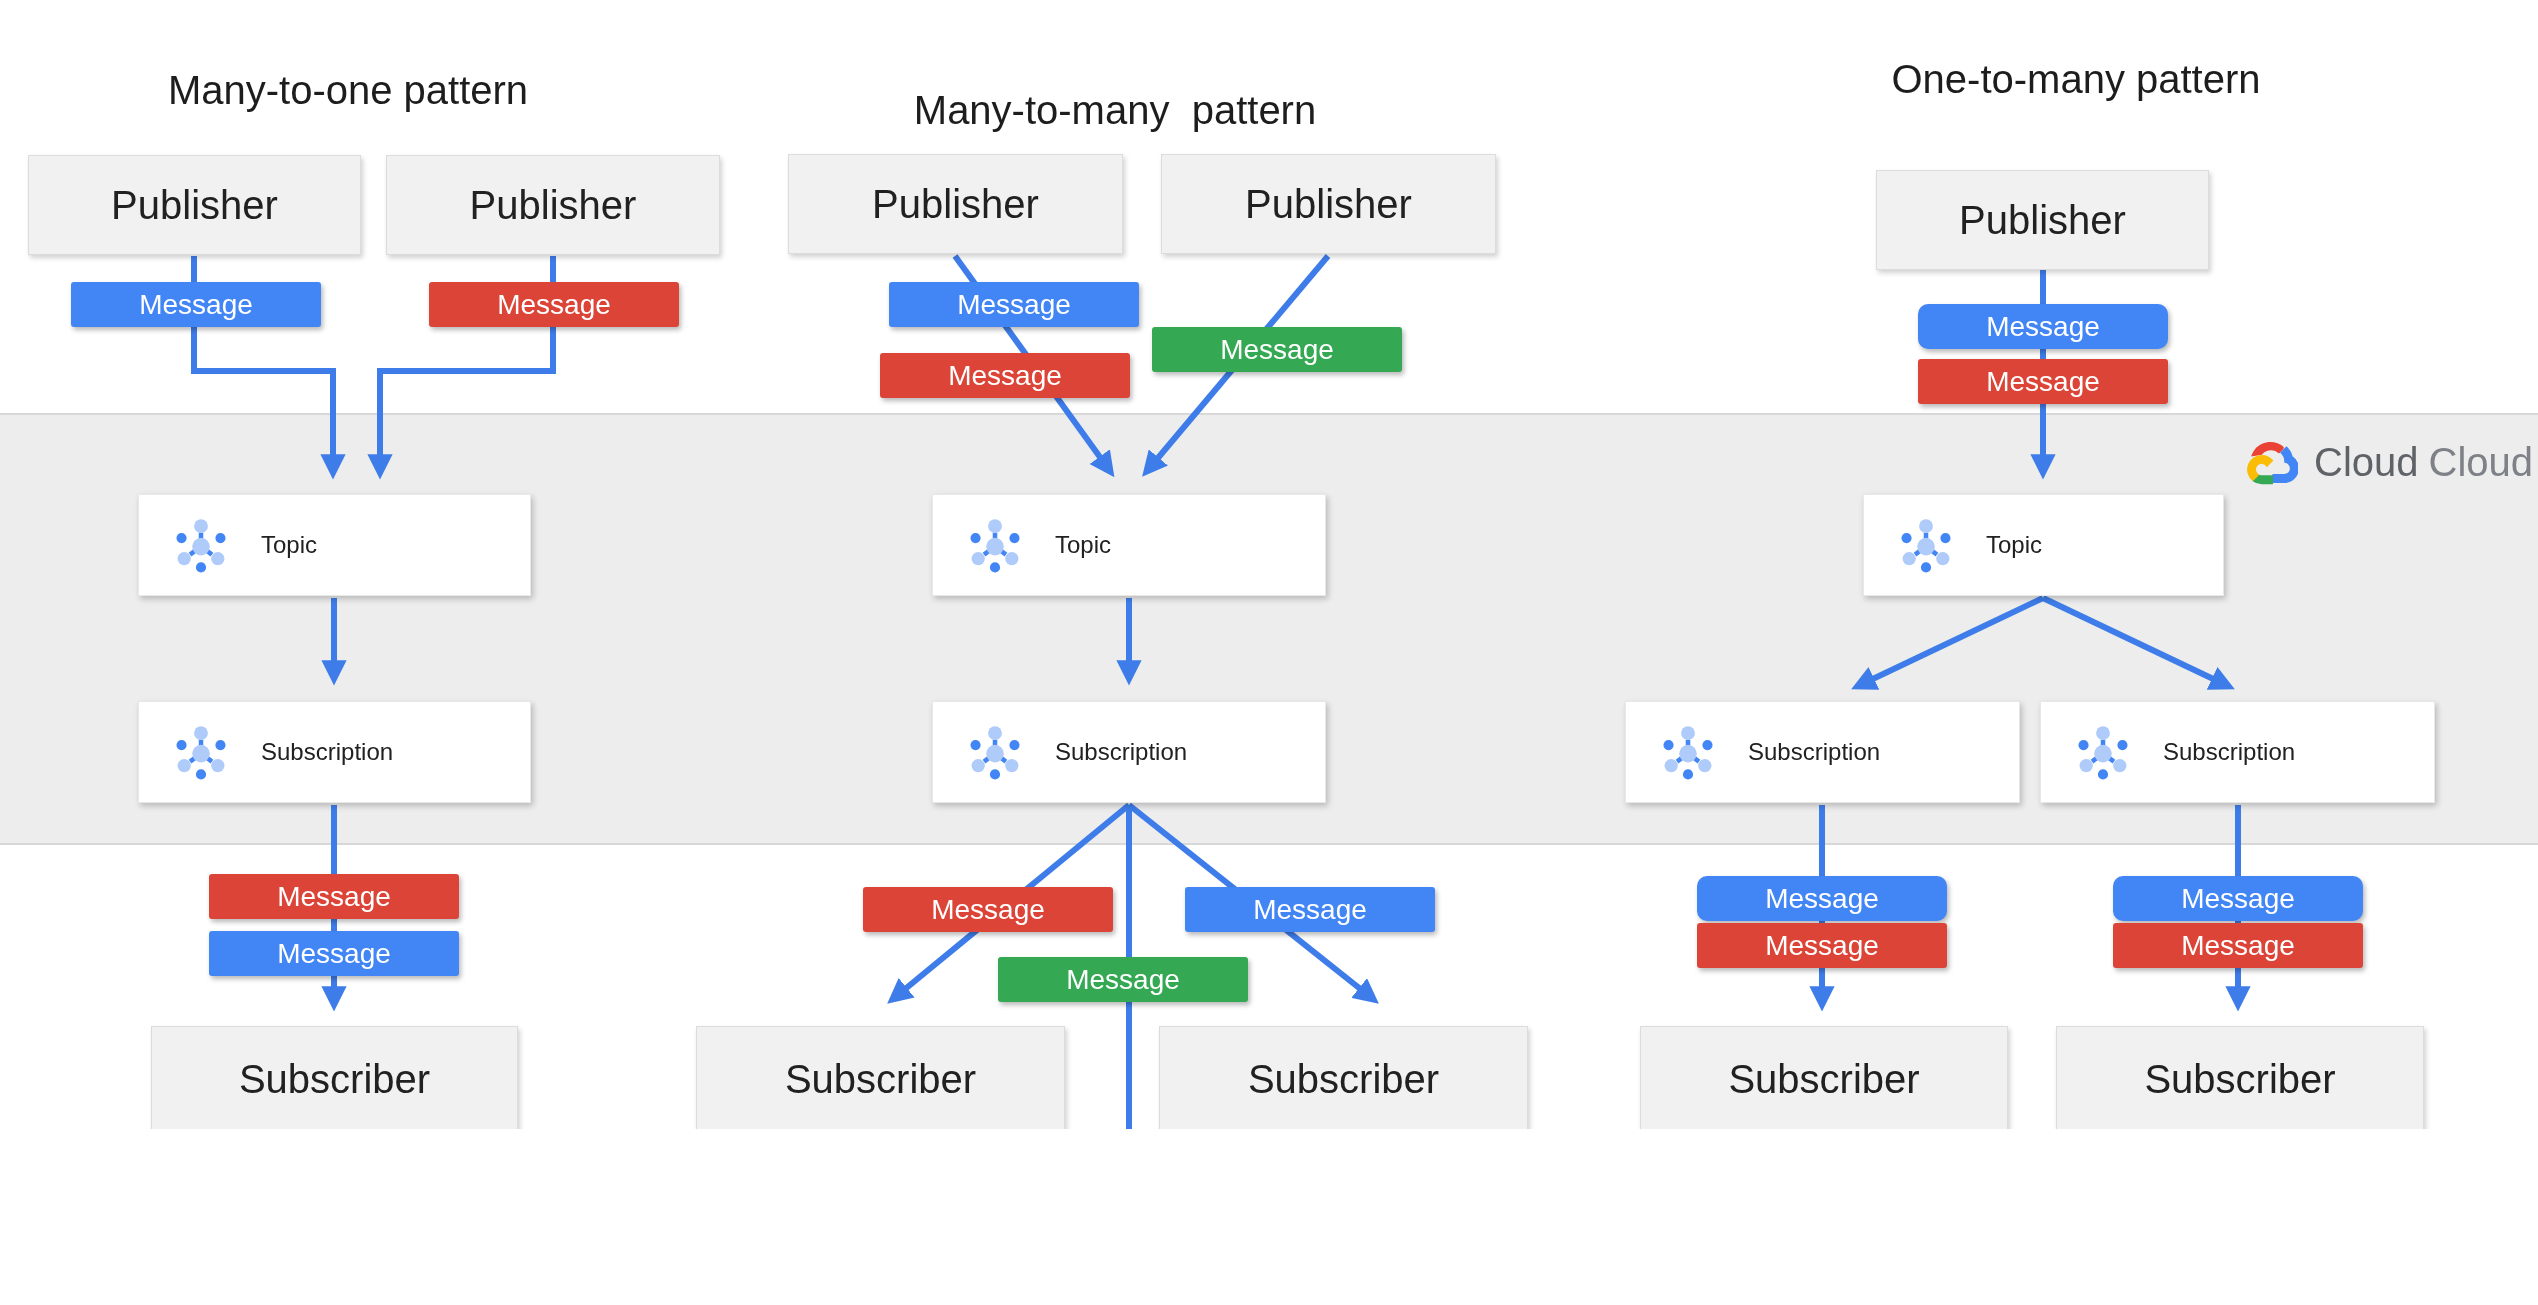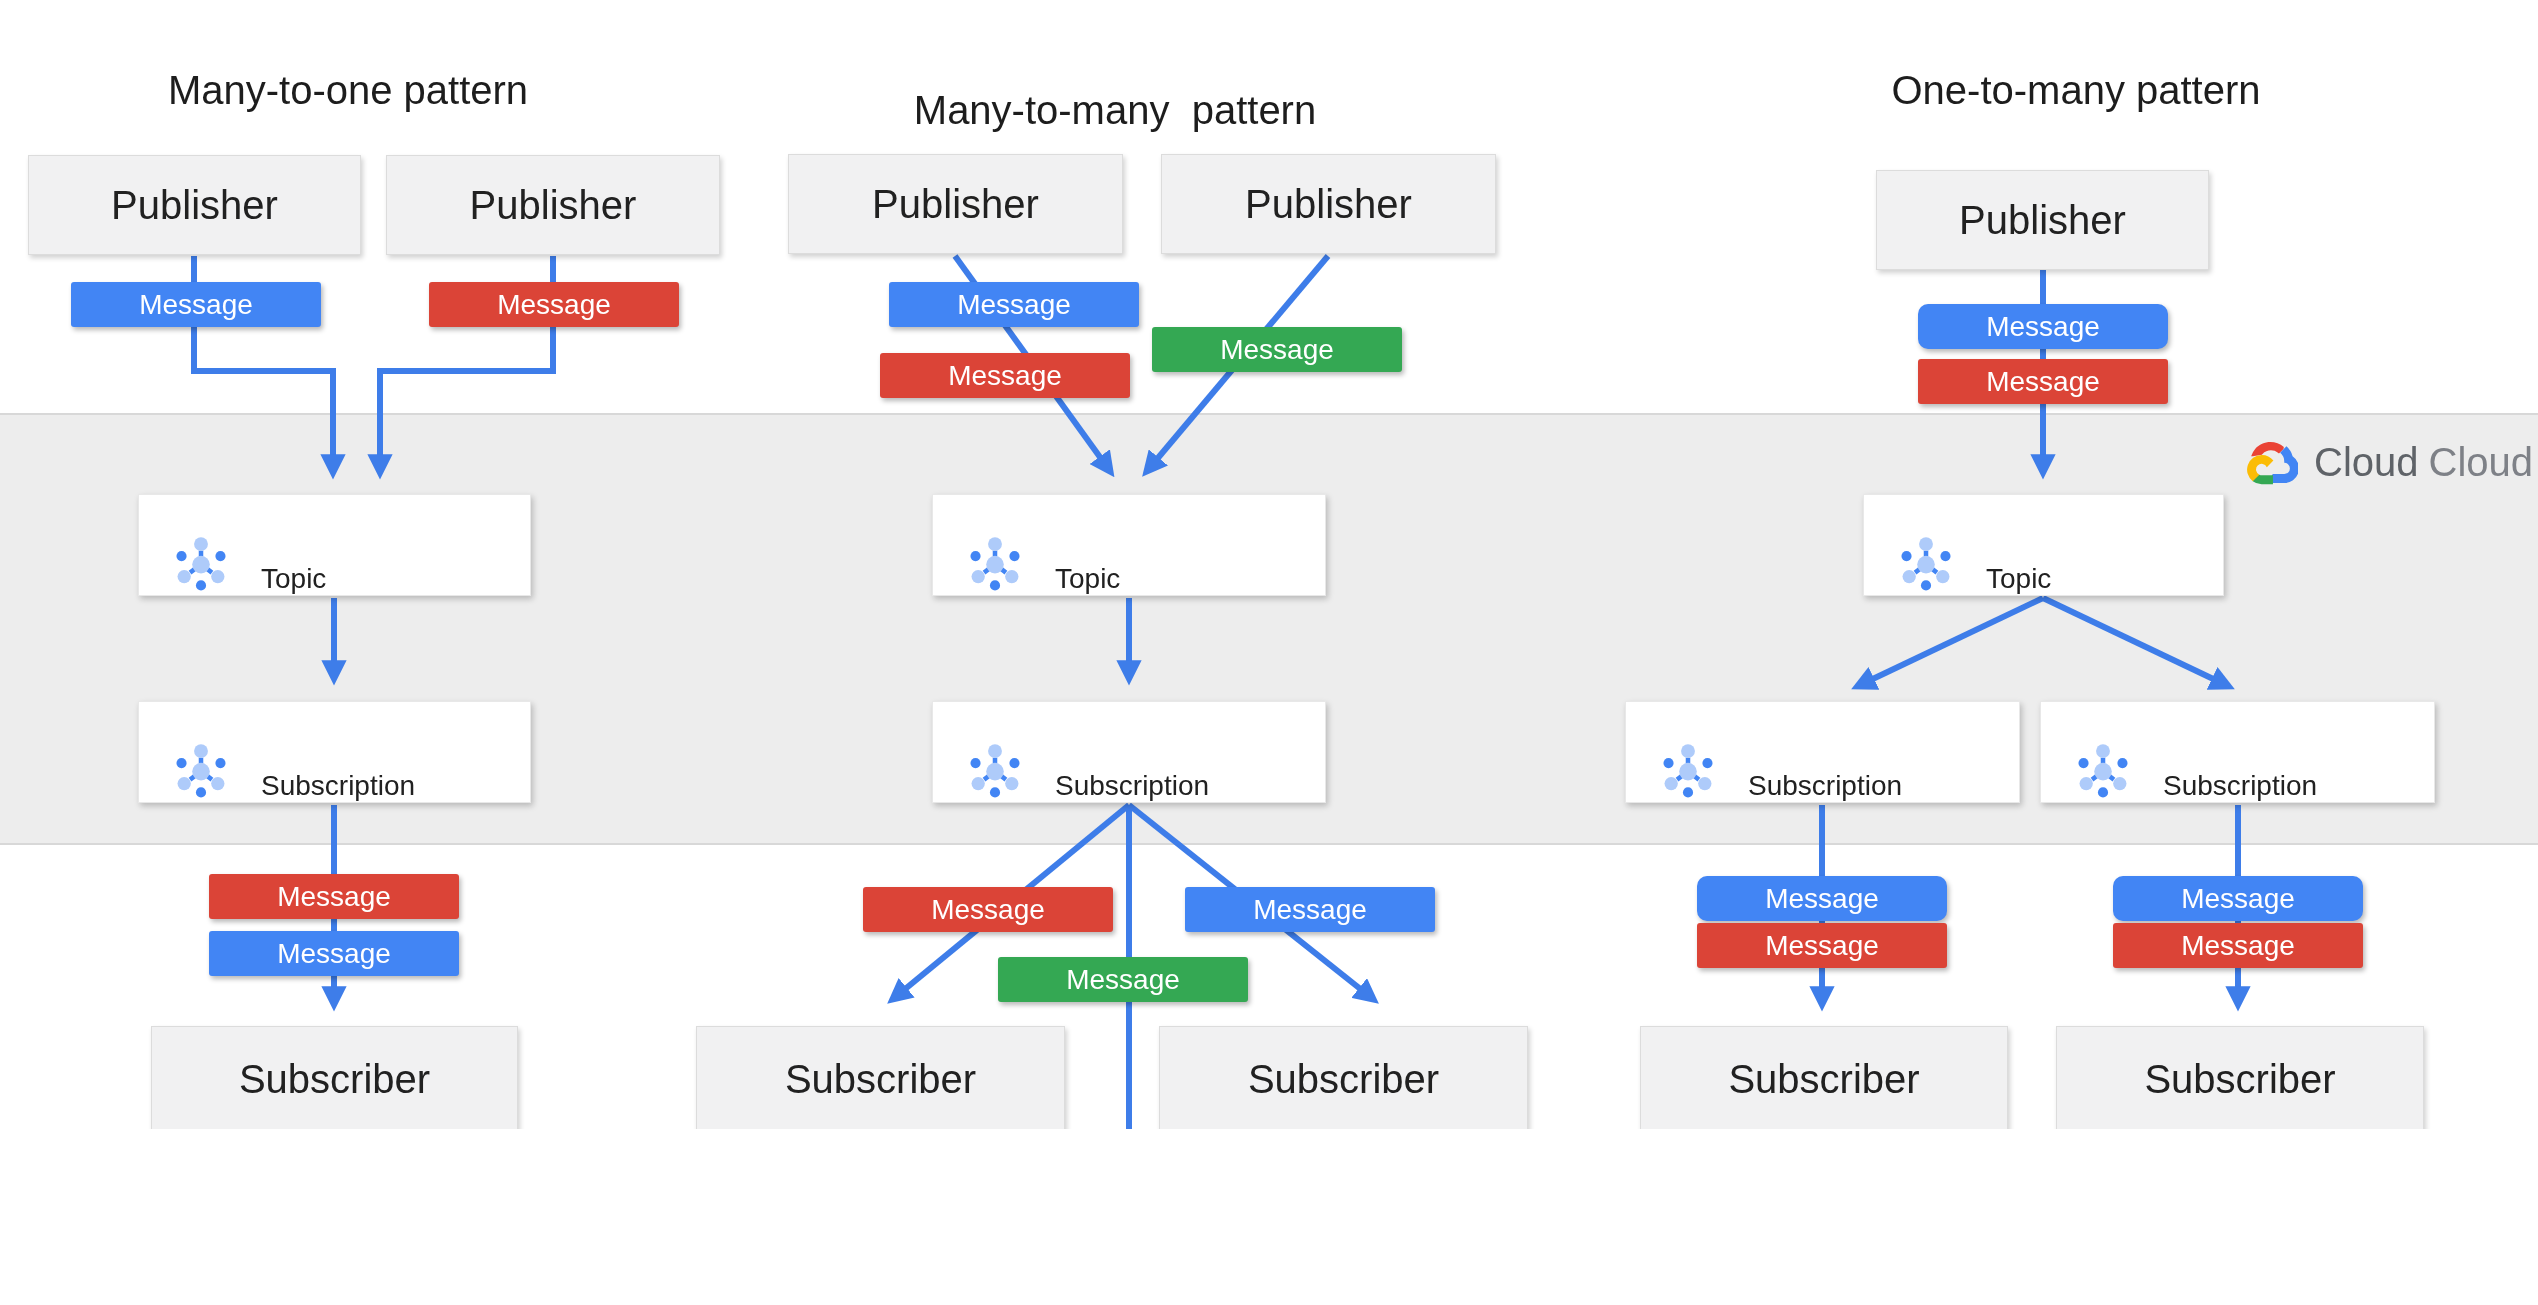--- a/index.html
+++ b/index.html
@@ -11,22 +11,22 @@
   svg.connectors{position:absolute;left:0;top:0;z-index:1;}
 
   .title{position:absolute;transform:translateX(-50%);font-size:40px;color:#1d1d1d;
          white-space:pre;z-index:2;line-height:1.1;}
 
   .gbox{position:absolute;background:#F1F1F2;border:1px solid #DCDCDC;
         box-shadow:2px 3px 5px rgba(0,0,0,0.18);display:flex;align-items:center;justify-content:center;
         font-size:40px;color:#212121;box-sizing:border-box;z-index:2;}
 
   .wbox{position:absolute;background:#ffffff;border:1px solid #E8E8E8;
-        box-shadow:2px 3px 6px rgba(0,0,0,0.22);display:flex;align-items:flex-end;
-        font-size:28px;color:#212121;box-sizing:border-box;padding-left:30px;gap:28px;z-index:2;}
+        box-shadow:2px 3px 6px rgba(0,0,0,0.22);display:flex;align-items:center;
+        font-size:24px;color:#212121;box-sizing:border-box;padding-left:30px;gap:28px;z-index:2;}
   .wbox .ps-icon{flex:0 0 auto;width:64px;height:64px;}
 
   .msg{position:absolute;height:45px;width:250px;transform:translateX(-50%);
        display:flex;align-items:center;justify-content:center;color:#ffffff;font-size:28px;
        border-radius:3px;box-shadow:2px 3px 5px rgba(0,0,0,0.28);z-index:2;}
   .msg.blue{background:#4285F4;}
   .msg.red{background:#DB4437;}
   .msg.green{background:#34A853;}
   .msg.rounded{border-radius:10px;}
 
@@ -206,21 +206,21 @@
     </div>
     <div class="gbox" style="left:1159px;top:1026px;width:369px;height:107px">
       <span>Subscriber</span>
     </div>
     <div class="gbox" style="left:945px;top:1167px;width:369px;height:106px">
       <span>Subscriber</span>
     </div>
   </section>
 
   <section>
-    <div class="title" style="left:2076px;top:68px">One-to-many pattern</div>
+    <div class="title" style="left:2076px;top:57px">One-to-many pattern</div>
 
     <div class="gbox" style="left:1876px;top:170px;width:333px;height:100px">
       <span>Publisher</span>
     </div>
 
     <div class="msg blue rounded" style="left:2043px;top:304px">
       <span>Message</span>
     </div>
     <div class="msg red" style="left:2043px;top:359px">
       <span>Message</span>

